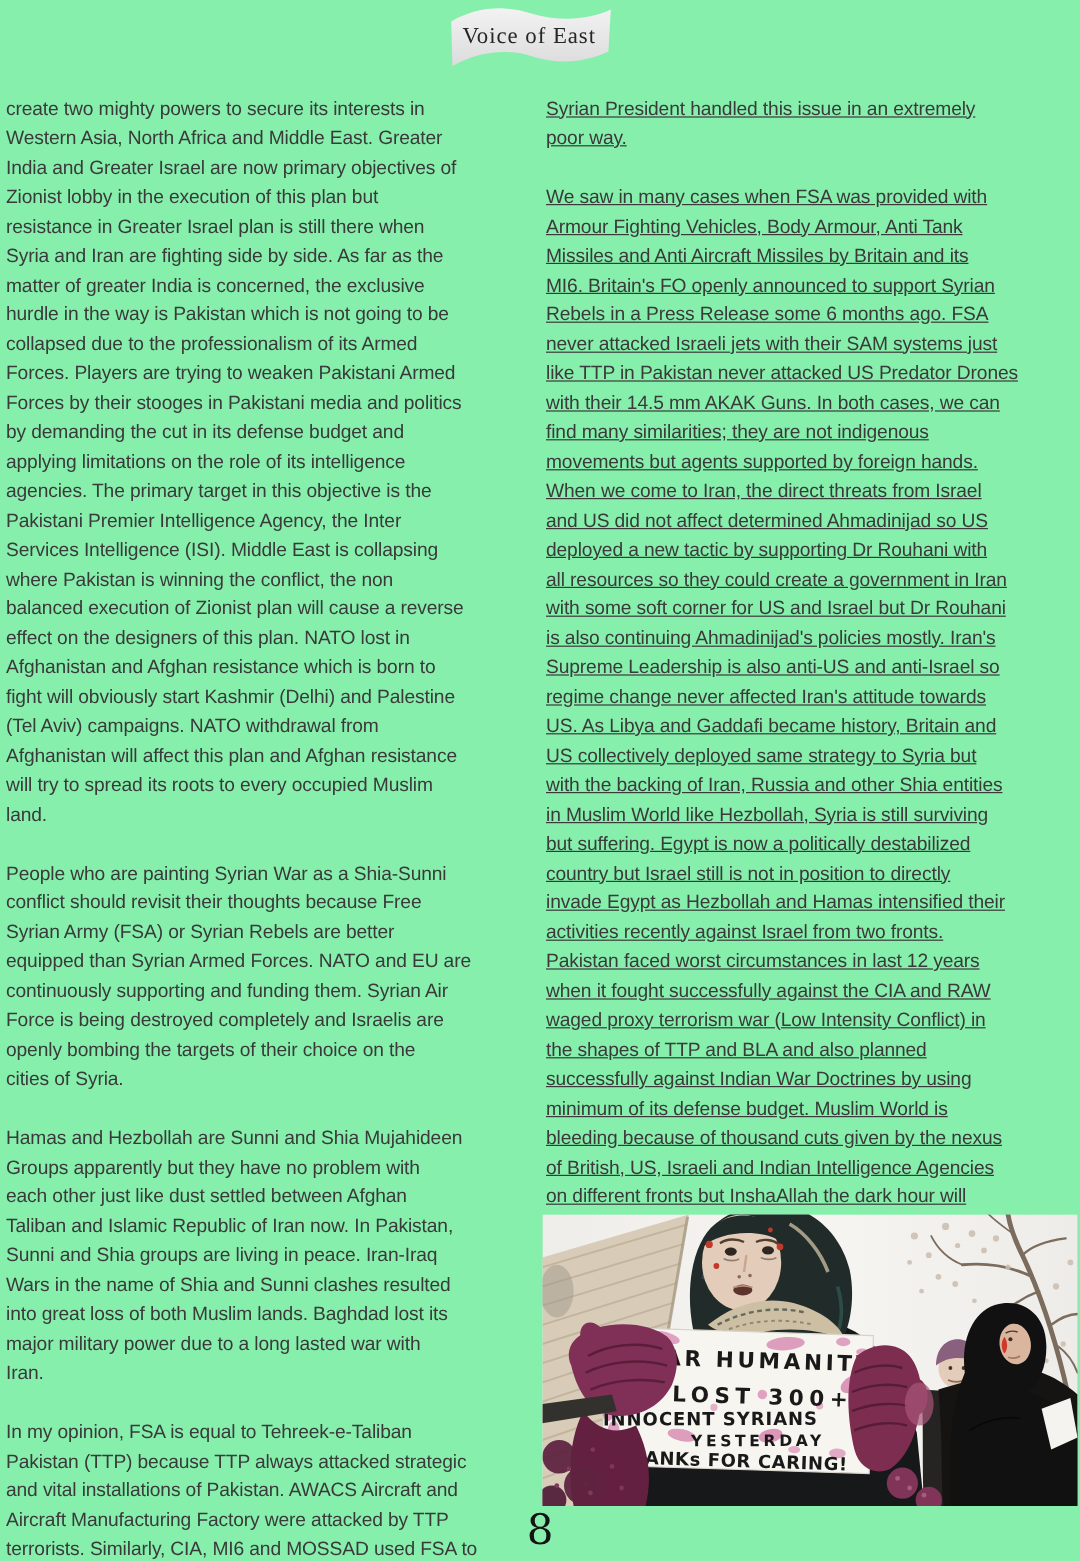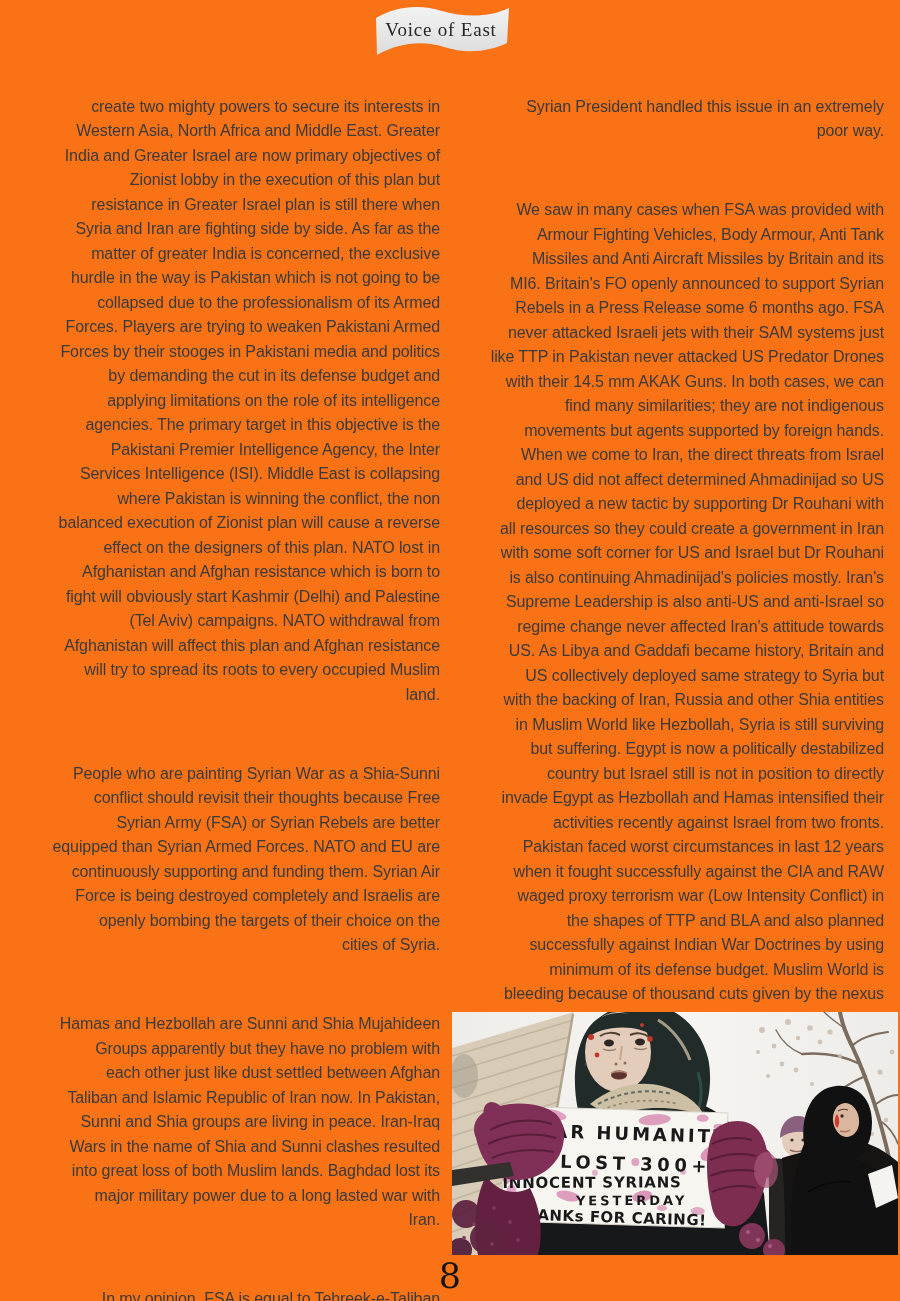--- a/index.html
+++ b/index.html
@@ -1,29 +1,29 @@
 <!DOCTYPE html>
 <html><head>
 <meta charset="utf-8">
 <style>
   html,body{margin:0;padding:0;background:#888;}
   #page{
-    position:relative; width:900px; height:1301px; background:#f97316;
+    position:relative; width:900px; height:1301px; background:#86efac;
     margin:0 auto; overflow:hidden;
     font-family:"Liberation Sans", sans-serif;
   }
   .banner-wrap{position:absolute; left:368px; top:2px; width:146px; height:58px;}
   .col{
     position:absolute; top:55px;
     font-size:16px; line-height:24.5px; color:#3a3a3a;
     white-space:pre-line; letter-spacing:-0.1px;
   }
   #left-col{left:5px; width:450px;}
-  #right-col{left:455px; width:444px;}
-  .col p{margin:15px; padding:0;text-align:right;}
+  #right-col{left:455px; width:444px;text-decoration:underline;}
+  .col p{margin:0; padding:0;}
   #photo-wrap{position:absolute; left:452px; top:1012px; width:446px; height:243px;}
   #page-number{
     position:absolute; left:0; top:1256px; width:900px; text-align:center;
     font-family:"DejaVu Serif", serif; font-size:35px; color:#141414; line-height:40px;
   }
   .sign-text{
     font-family:"DejaVu Sans", sans-serif; font-weight:bold; fill:#191919;
   }
 </style>
 </head>

